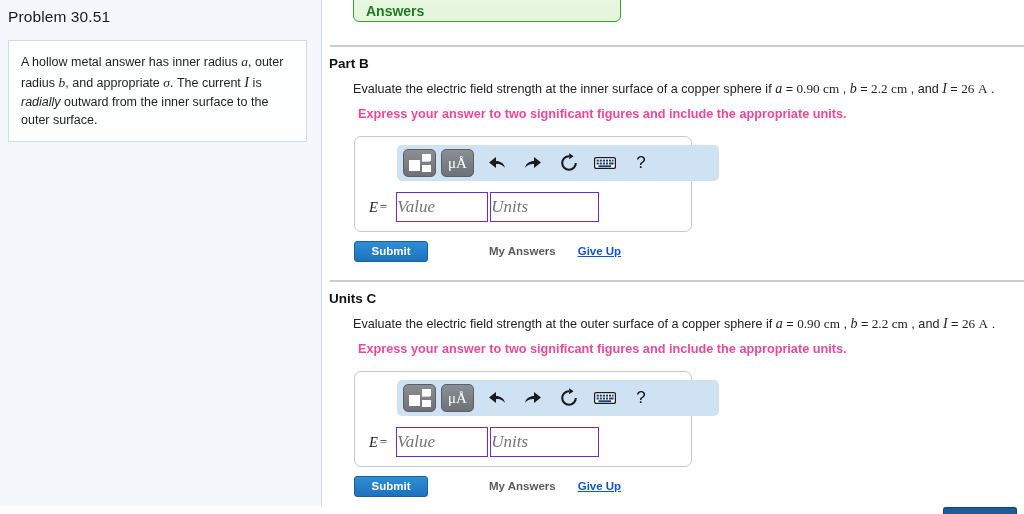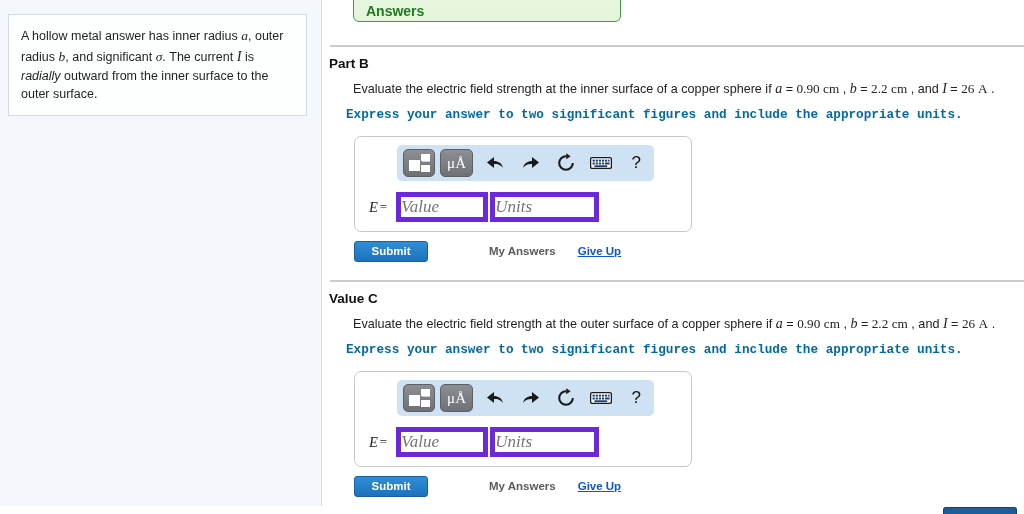--- a/index.html
+++ b/index.html
@@ -115,43 +115,42 @@
     font-family: "Liberation Serif", serif;
     font-size: 13.2px;
   }
   .mathunit {
     font-family: "Liberation Serif", serif;
     font-size: 13.2px;
   }
 
   .instruction {
     position: absolute;
-    left: 24px;
+    left: 36px;
     font-weight: bold;
     font-size: 12.7px;
-    color: #0369a1;
-    font-family: Liberation Mono, monospace;
+    color: #ec4899;
   }
 
   
   .answer-box {
     position: absolute;
     left: 32px;
     width: 338px;
     height: 96px;
     box-sizing: border-box;
     border: 1px solid #c8c8c8;
     border-radius: 7px;
     background: #ffffff;
   }
   .toolbar {
     position: absolute;
     left: 42px;
     top: 8px;
-    width: 257px;
+    width: 322px;
     height: 36px;
     background: #cfe2f3;
     border-radius: 5px;
     display: flex;
     align-items: center;
     padding-left: 6px;
     box-sizing: border-box;
   }
   .tb-btn {
     width: 33px;
@@ -240,21 +239,21 @@
     margin-right: 2px;
   }
   .eq-eq {
     font-family: "Liberation Serif", serif;
     font-size: 13px;
     margin-right: 9px;
   }
   .field {
     height: 30px;
     box-sizing: border-box;
-    border: 5px solid #6d28d9;
+    border: 1px solid #6d28d9;
     background: #ffffff;
     font-family: "Liberation Serif", serif;
     font-style: italic;
     font-size: 17px;
     color: #9d9d9d;
     display: flex;
     align-items: center;
     justify-content: center;
     outline: none;
     padding: 0;
@@ -311,23 +310,24 @@
     border-radius: 3px 3px 0 0;
     box-sizing: border-box;
   }
 </style>
 </head>
 <body>
 
 <div class="page">
 
   <div class="left-panel">
+    <div class="problem-title">Problem 30.51</div>
 
     <div class="problem-box">
-      <span>A hollow metal answer has inner radius </span><span class="var-i">a</span><span>, outer radius </span><span class="var-i">b</span><span>, and significant </span><span class="var-i">σ</span><span>. The current </span><span class="var-i big">I</span><span> is </span><span class="em-word">radially</span><span> outward from the inner surface to the outer surface.</span>
+      <span>A hollow metal answer has inner radius </span><span class="var-i">a</span><span>, outer radius </span><span class="var-i">b</span><span>, and appropriate </span><span class="var-i">σ</span><span>. The current </span><span class="var-i big">I</span><span> is </span><span class="em-word">radially</span><span> outward from the inner surface to the outer surface.</span>
     </div>
   </div>
 
   <div class="content">
 
     <div class="correct-banner">
       <span>Answers</span>
     </div>
 
     <div class="divider" style="top:45px;"></div>
@@ -403,21 +403,21 @@
     </div>
 
     <div class="submit-row" style="top:240px;">
       <div class="submit-btn">Submit</div>
       <span class="my-answers">My Answers</span>
       <span class="give-up">Give Up</span>
     </div>
 
     <div class="divider" style="top:280px;"></div>
 
-    <div class="part-heading" style="top:291px;">Value C</div>
+    <div class="part-heading" style="top:291px;">Units C</div>
 
     <div class="question-line" style="top:316px;"><span>Evaluate the electric field strength at the outer surface of a copper sphere if </span><span class="mathvar">a</span><span> = </span><span class="mathnum">0.90</span>&nbsp;<span class="mathunit">cm</span><span> , </span><span class="mathvar">b</span><span> = </span><span class="mathnum">2.2</span>&nbsp;<span class="mathunit">cm</span><span> , and </span><span class="mathvar">I</span><span> = </span><span class="mathnum">26</span>&nbsp;<span class="mathunit">A</span><span> .</span></div>
 
     <div class="instruction" style="top:342px;">Express your answer to two significant figures and include the appropriate units.</div>
 
     <div class="answer-box" style="top:371px;">
       <div class="toolbar">
 
         <div class="tb-btn">
           <span class="tpl-a"></span>

